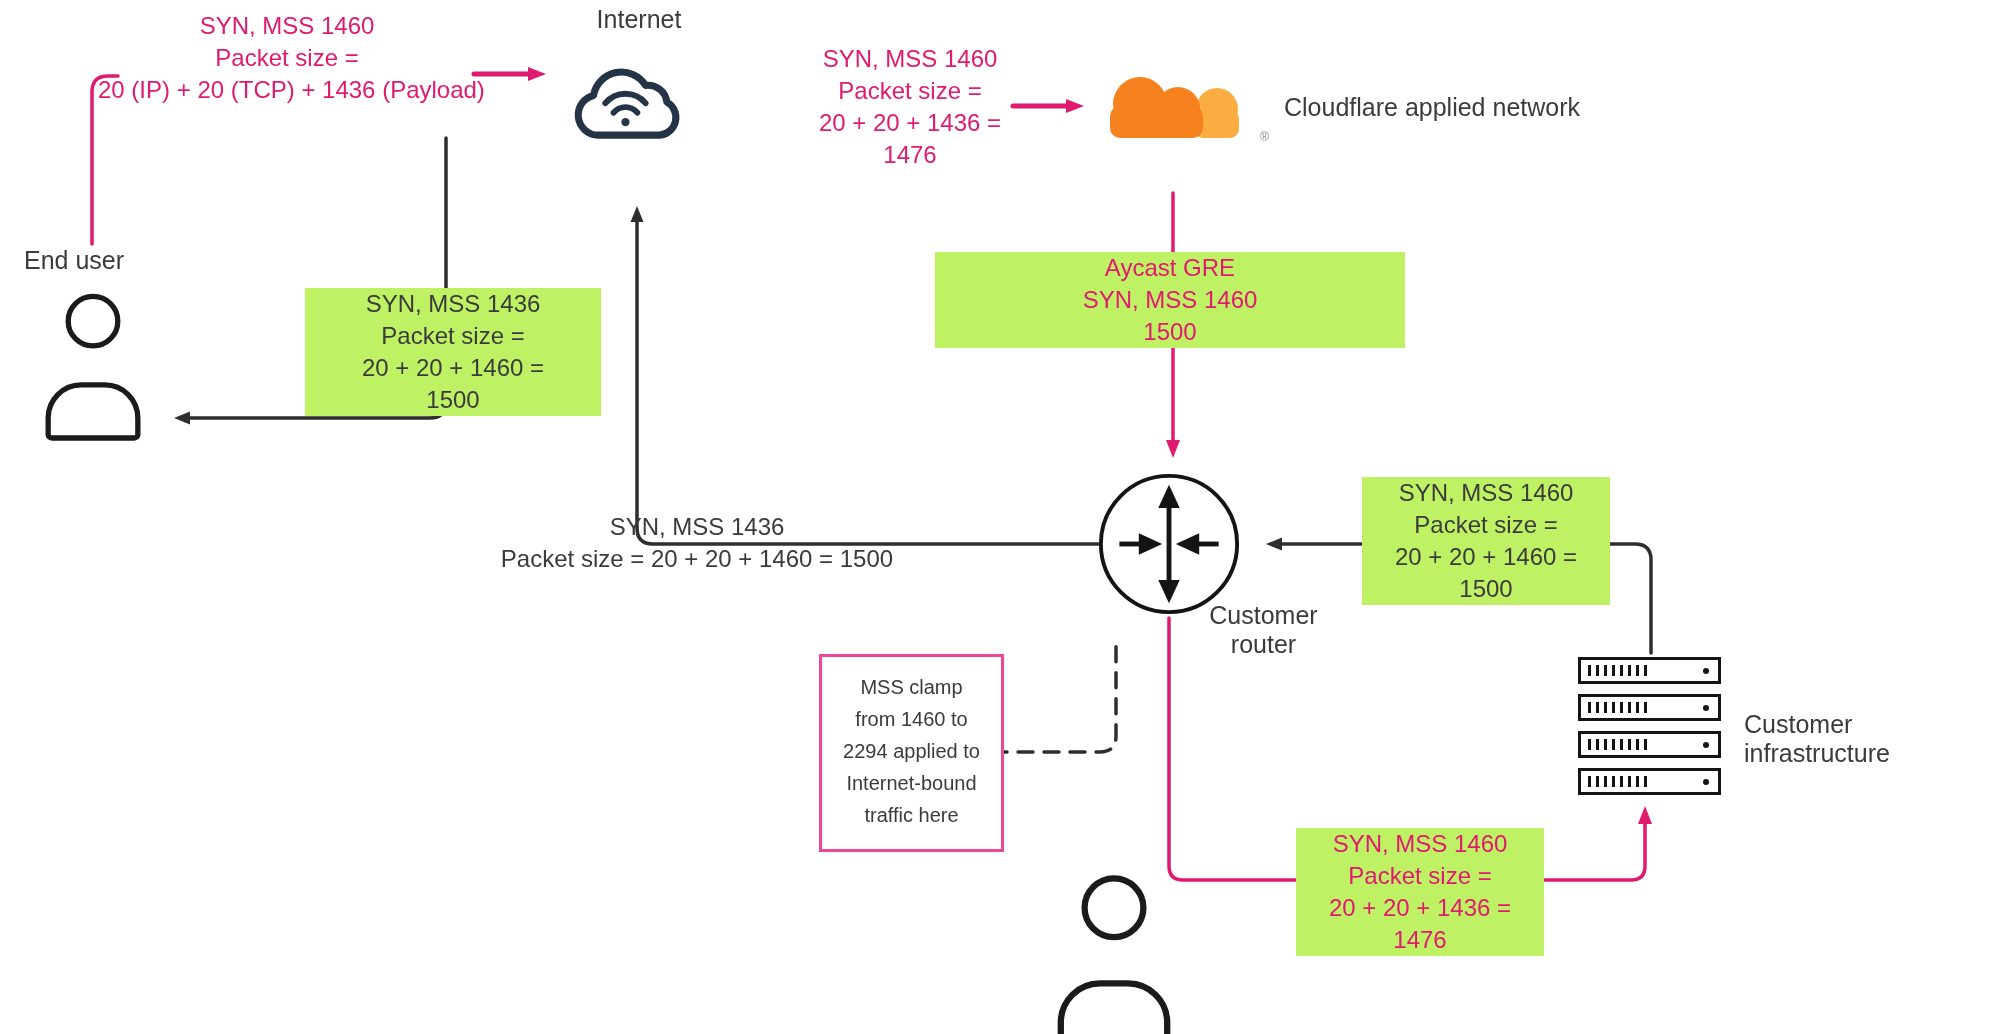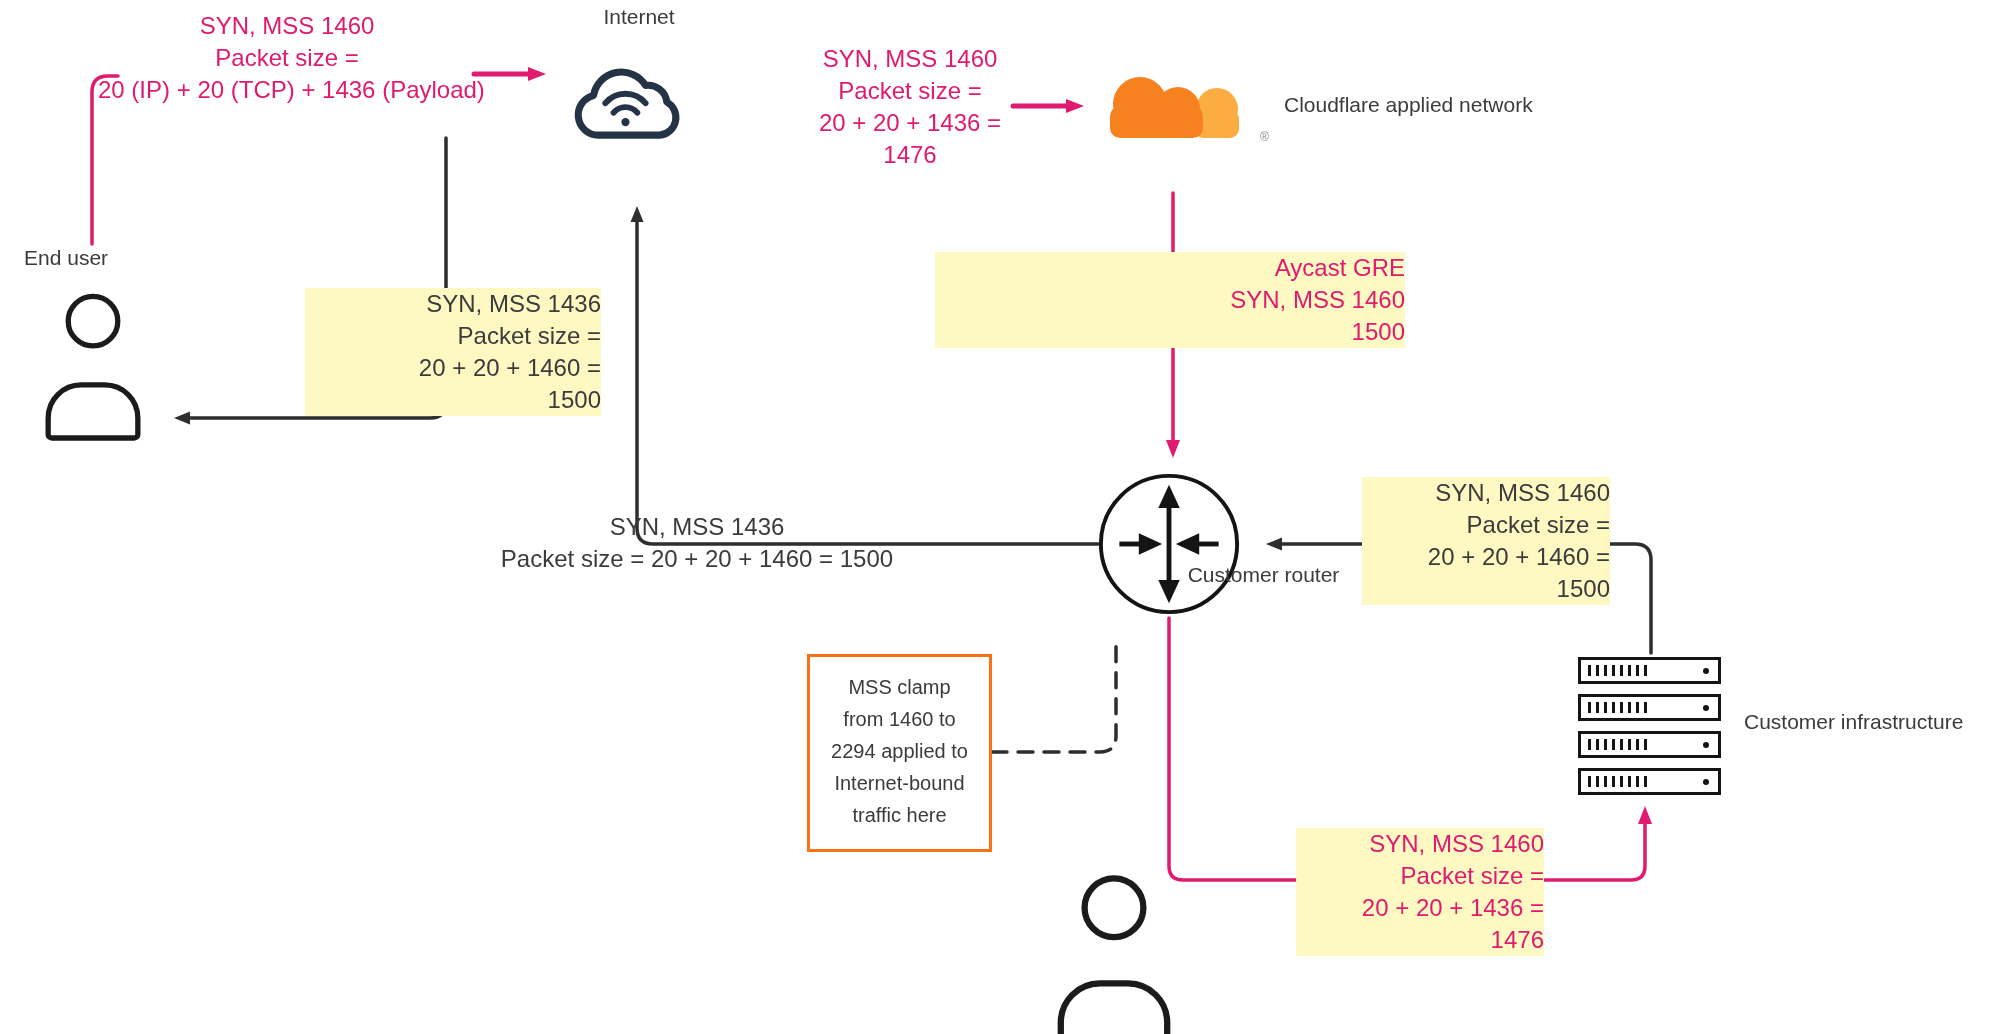--- a/index.html
+++ b/index.html
@@ -3,27 +3,27 @@
 <meta charset="utf-8">
 <style>
   html,body{margin:0;padding:0;}
   body{
     width:1999px;height:1034px;position:relative;overflow:hidden;background:#ffffff;
     font-family:"Liberation Sans", sans-serif;color:#3b3b3b;
   }
   .abs{position:absolute;}
   .ann{position:absolute;text-align:center;font-size:24px;line-height:32px;white-space:nowrap;}
   .ann.pink{color:var(--pink,#E01A6E);}
-  .ann.whitebg{background:#fef9c3;text-align:right;}
+  .ann.whitebg{background:#bef264;}
   .b{font-weight:400;}
-  .label{position:absolute;font-size:21px;color:#3b3b3b;}
+  .label{position:absolute;font-size:25px;color:#3b3b3b;}
   .label.center{text-align:center;}
   .note-box{
-    position:absolute;border:3px solid #f97316;background:#ffffff;box-sizing:border-box;
-    text-align:center;font-size:20px;line-height:32px;padding-top:14px;
+    position:absolute;border:3px solid #ec4899;background:#ffffff;box-sizing:border-box;
+    text-align:center;font-size:20px;line-height:32px;padding-top:14px;margin-left:12px;
   }
   .server{position:absolute;width:143px;height:27px;border:3px solid #141414;background:#fff;box-sizing:border-box;}
   .server .bars{position:absolute;left:7px;top:5px;width:64px;height:11px;
     background:repeating-linear-gradient(90deg,#141414 0 3px,transparent 3px 8px);}
   .server .dot{position:absolute;right:9px;top:8px;width:6px;height:6px;border-radius:50%;background:#141414;}
   svg{display:block;}
 </style>
 </head>
 <body>
 
@@ -141,21 +141,21 @@
   <g stroke="#141414" stroke-width="5" fill="#141414">
     <line x1="75" y1="36" x2="75" y2="114"></line>
     <polygon points="75,14 64,38 86,38" stroke="none"></polygon>
     <polygon points="75,136 64,112 86,112" stroke="none"></polygon>
     <line x1="24" y1="75" x2="48" y2="75"></line>
     <polygon points="68,75 44,64 44,86" stroke="none"></polygon>
     <line x1="126" y1="75" x2="102" y2="75"></line>
     <polygon points="82,75 106,64 106,86" stroke="none"></polygon>
   </g>
 </svg>
-<div class="label center" style="left:1186px;top:563px;width:155px">Customer router</div>
+<div class="label center" style="left:1186px;top:601px;width:155px">Customer router</div>
 
 <div class="abs" style="left:1578px;top:657px;width:143px;height:140px">
   <div class="server" style="top:0">
       <div class="bars"></div>
       <div class="dot"></div>
     </div>
   <div class="server" style="top:37px">
       <div class="bars"></div>
       <div class="dot"></div>
     </div>

